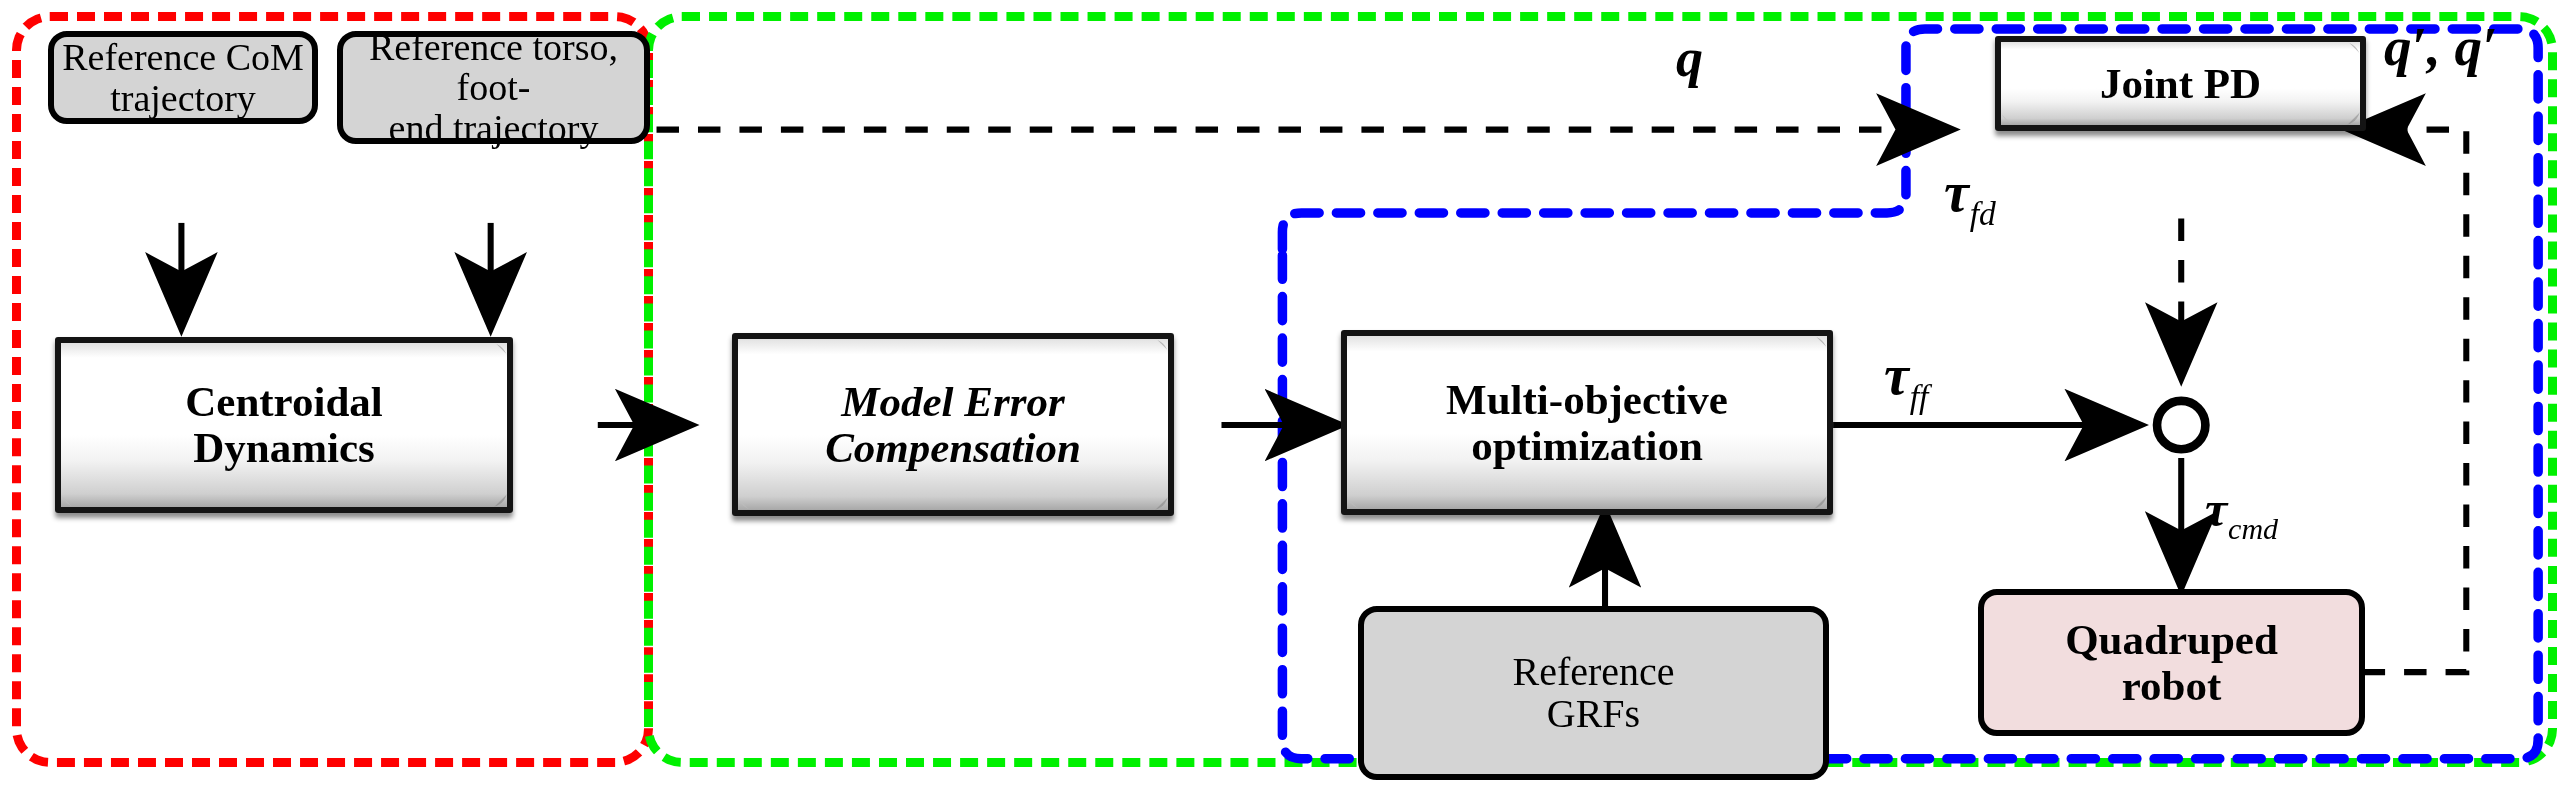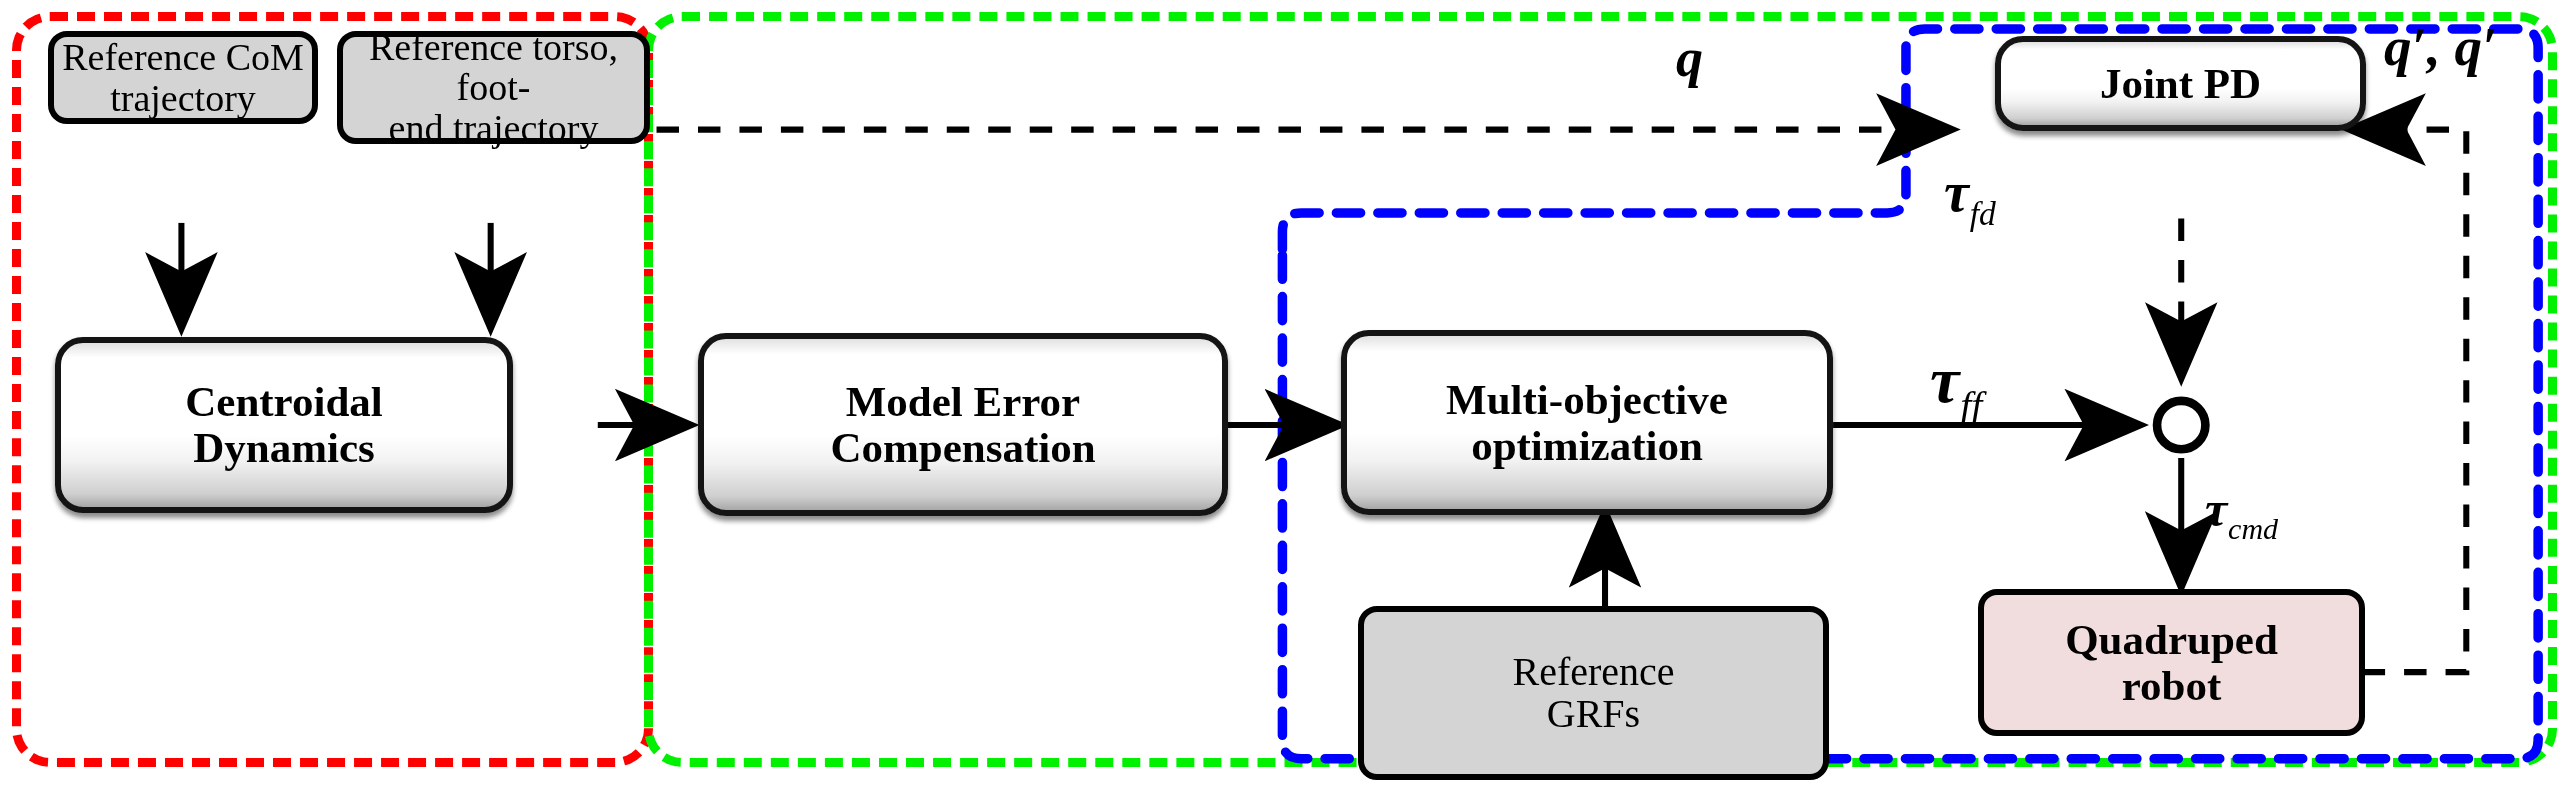--- a/index.html
+++ b/index.html
@@ -20,21 +20,21 @@
            border-radius:19px;display:flex;align-items:center;justify-content:center;
            text-align:center;z-index:20;}
   .flatbox .lbl{display:block;line-height:1.06;}
   .grey{background:#d4d4d4;}
   .pink{background:#f2ddde;}
   .serif-reg{font-family:"Liberation Serif", serif;font-weight:400;}
   .serif-bold{font-family:"Liberation Serif", serif;font-weight:700;}
 
   
   .bevel{position:absolute;box-sizing:border-box;border:6px solid #141414;
-         border-radius:28px;z-index:20;
+         border-radius:3px;z-index:20;
          background:
            linear-gradient(to bottom,#e2e2e2 0%,#ffffff 9%,#ffffff 56%,#f2f2f2 72%,#cfcfcf 92%,#a8a8a8 100%);
          box-shadow:0 4.3px 5.2px rgba(0,0,0,.45);
          overflow:hidden;}
   .bevel::before{content:"";position:absolute;inset:0;border-radius:16.4px;pointer-events:none;
         background:
           linear-gradient(135deg, rgba(255,255,255,.95) 0 5.2px, rgba(255,255,255,0) 6px),
           linear-gradient(225deg, rgba(150,150,150,.55) 0 7.8px, rgba(255,255,255,0) 8.6px),
           linear-gradient(45deg, rgba(190,190,190,.5) 0 7.8px, rgba(255,255,255,0) 8.6px),
           linear-gradient(315deg, rgba(120,120,120,.45) 0 8.6px, rgba(255,255,255,0) 9.5px);}
@@ -116,21 +116,21 @@
 
   <div class="bevel" style="left:55px;top:337px;width:458px;height:176px;">
     <div class="inner serif-bold" style="font-size:43px;">
       <span>
         <span class="lbl">Centroidal</span>
         <span class="lbl">Dynamics</span>
       </span>
     </div>
   </div>
 
-  <div class="bevel" style="left:698px;top:333px;width:530px;height:183px;">
+  <div class="bevel" style="left:732px;top:333px;width:442px;height:183px;font-style:italic;">
     <div class="inner serif-bold" style="font-size:43px;">
       <span>
         <span class="lbl">Model Error</span>
         <span class="lbl">Compensation</span>
       </span>
     </div>
   </div>
 
   <div class="bevel" style="left:1341px;top:330px;width:492px;height:185px;">
     <div class="inner serif-bold" style="font-size:43px;">
@@ -166,21 +166,21 @@
   </div>
 
   <div class="mlabel" style="left:2384px;top:19px;font-size:55px;">
     <span>q′, q′</span>
   </div>
 
   <div class="mlabel" style="left:1944px;top:164px;font-size:56px;text-align:center;">
     <span class="tau">τ</span><span class="sub">fd</span>
   </div>
 
-  <div class="mlabel" style="left:1930px;top:347px;font-size:66px;">
+  <div class="mlabel" style="left:1884px;top:347px;font-size:56px;">
     <span class="tau">τ</span><span class="sub">ff</span>
   </div>
 
   <div class="mlabel" style="left:2205px;top:484px;font-size:50px;">
     <span class="tau">τ</span><span class="sub">cmd</span>
   </div>
 
 </div>
 
 

